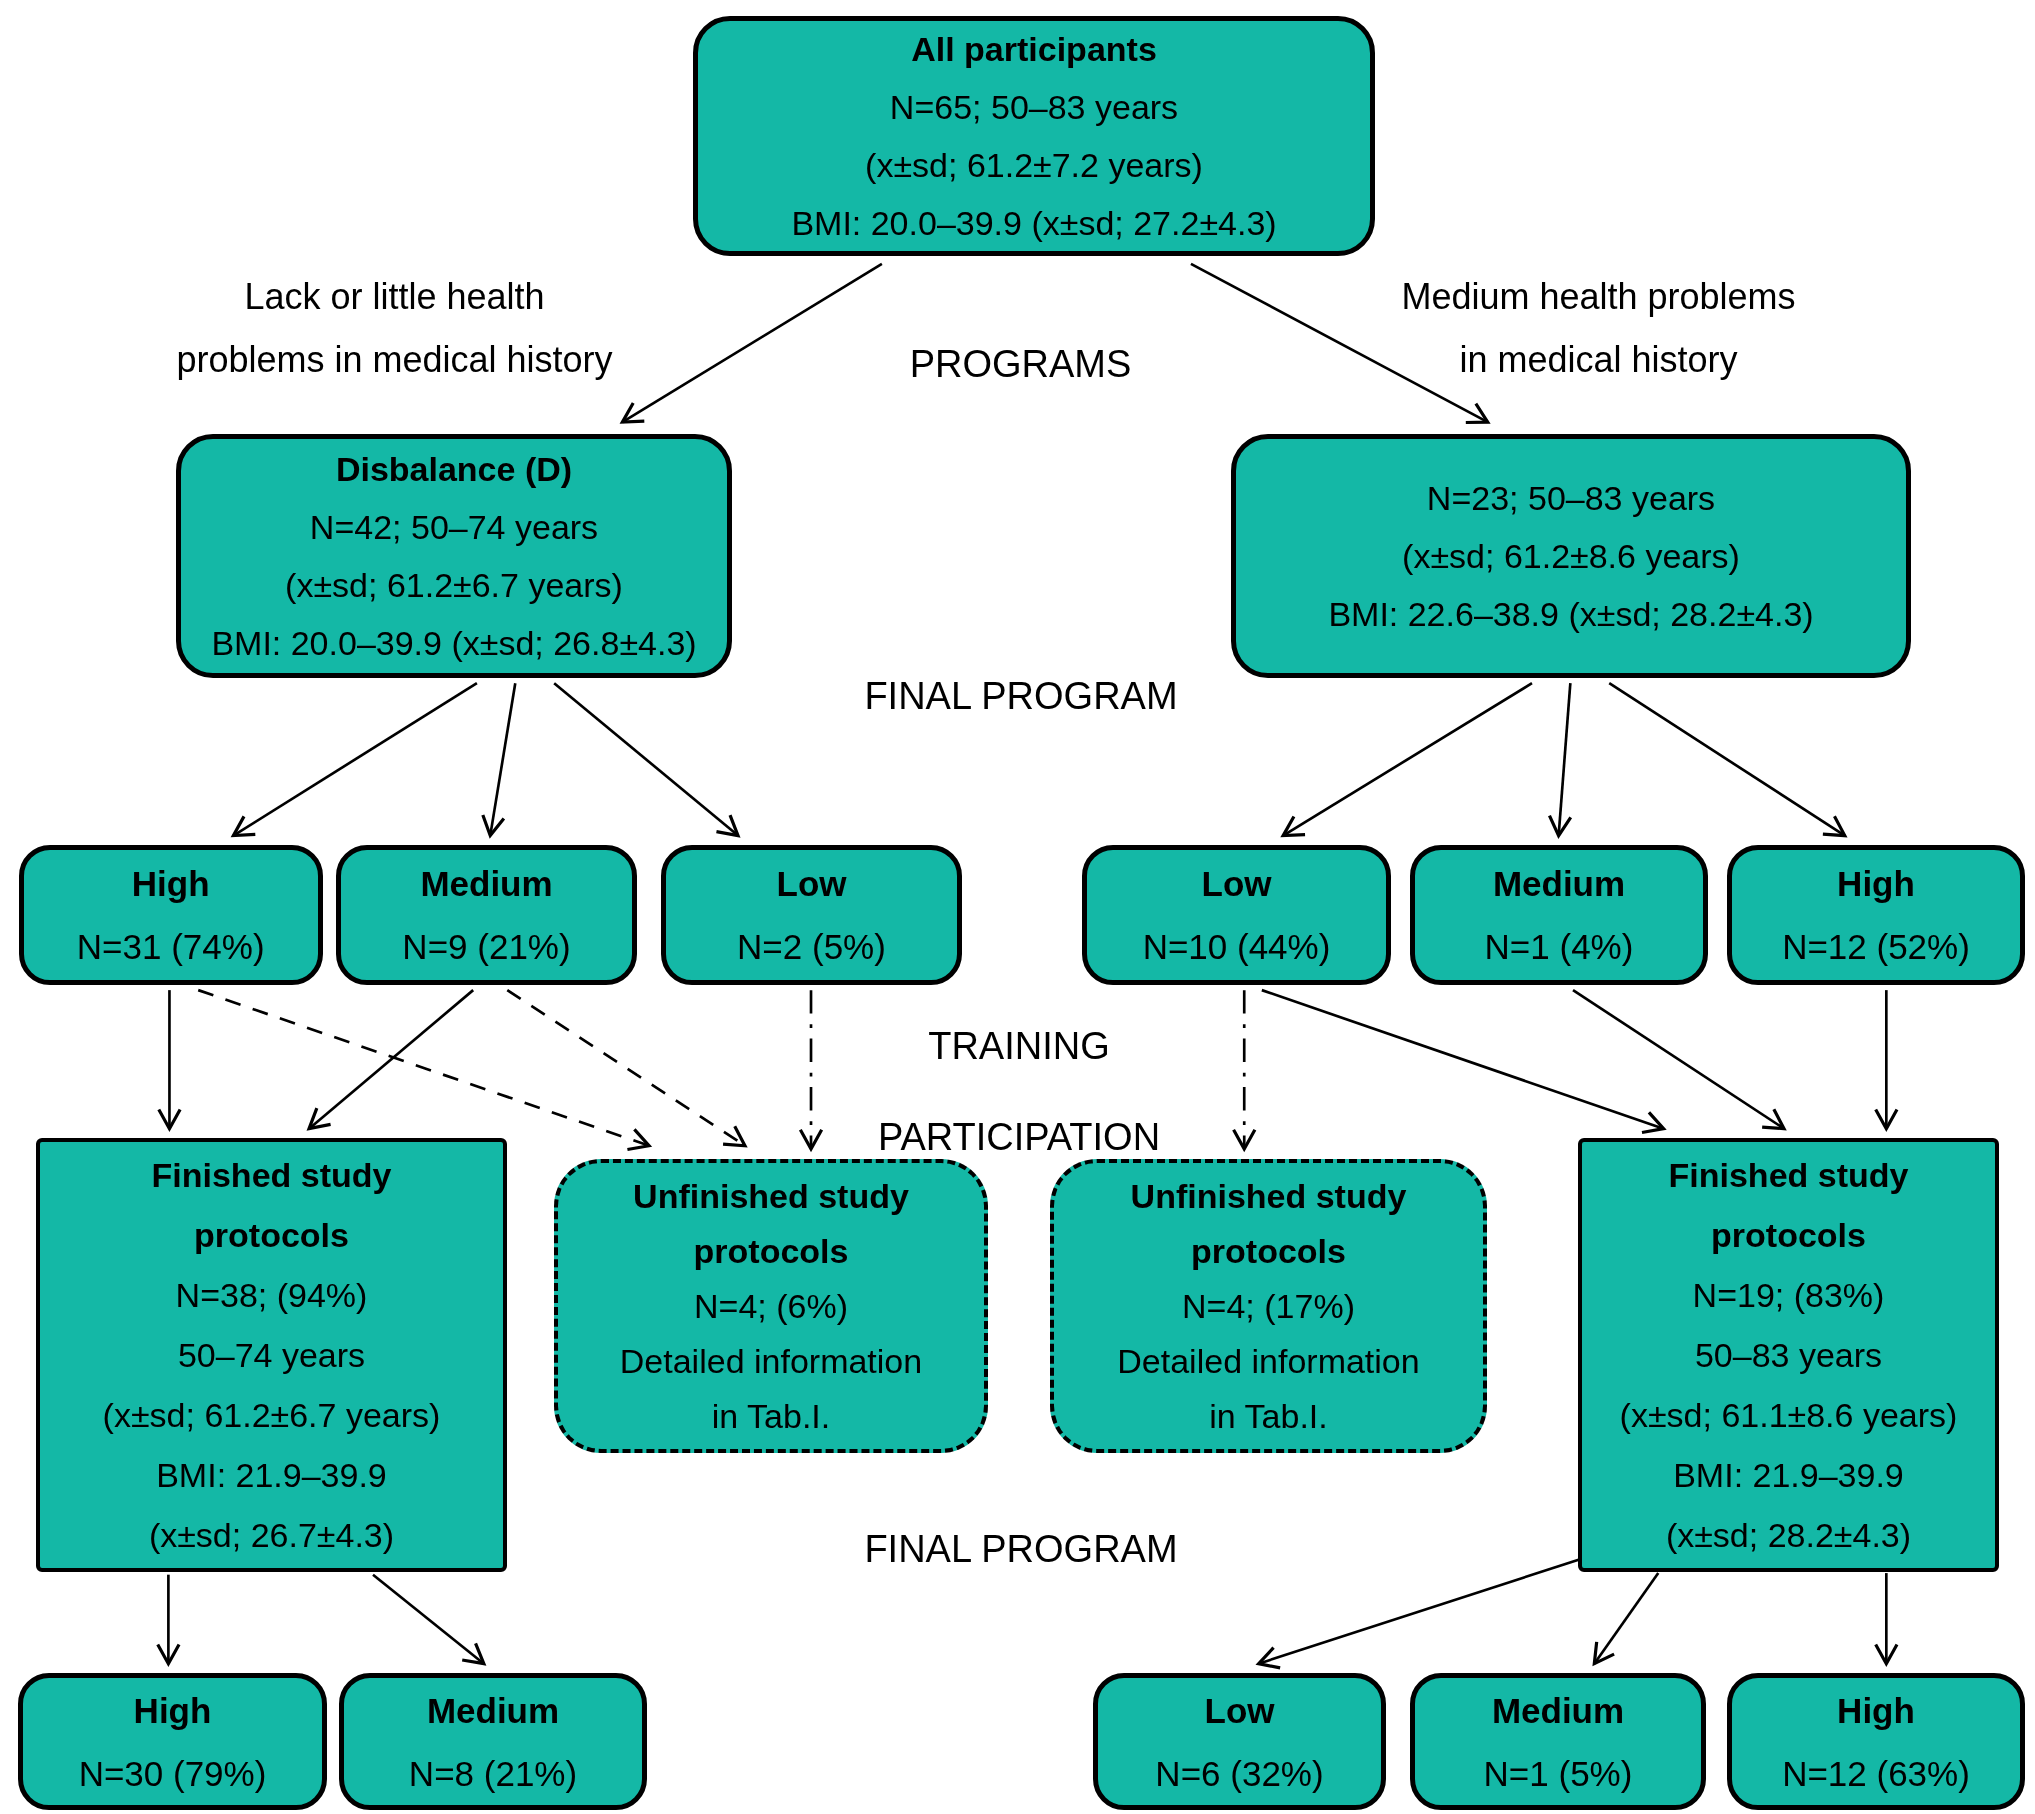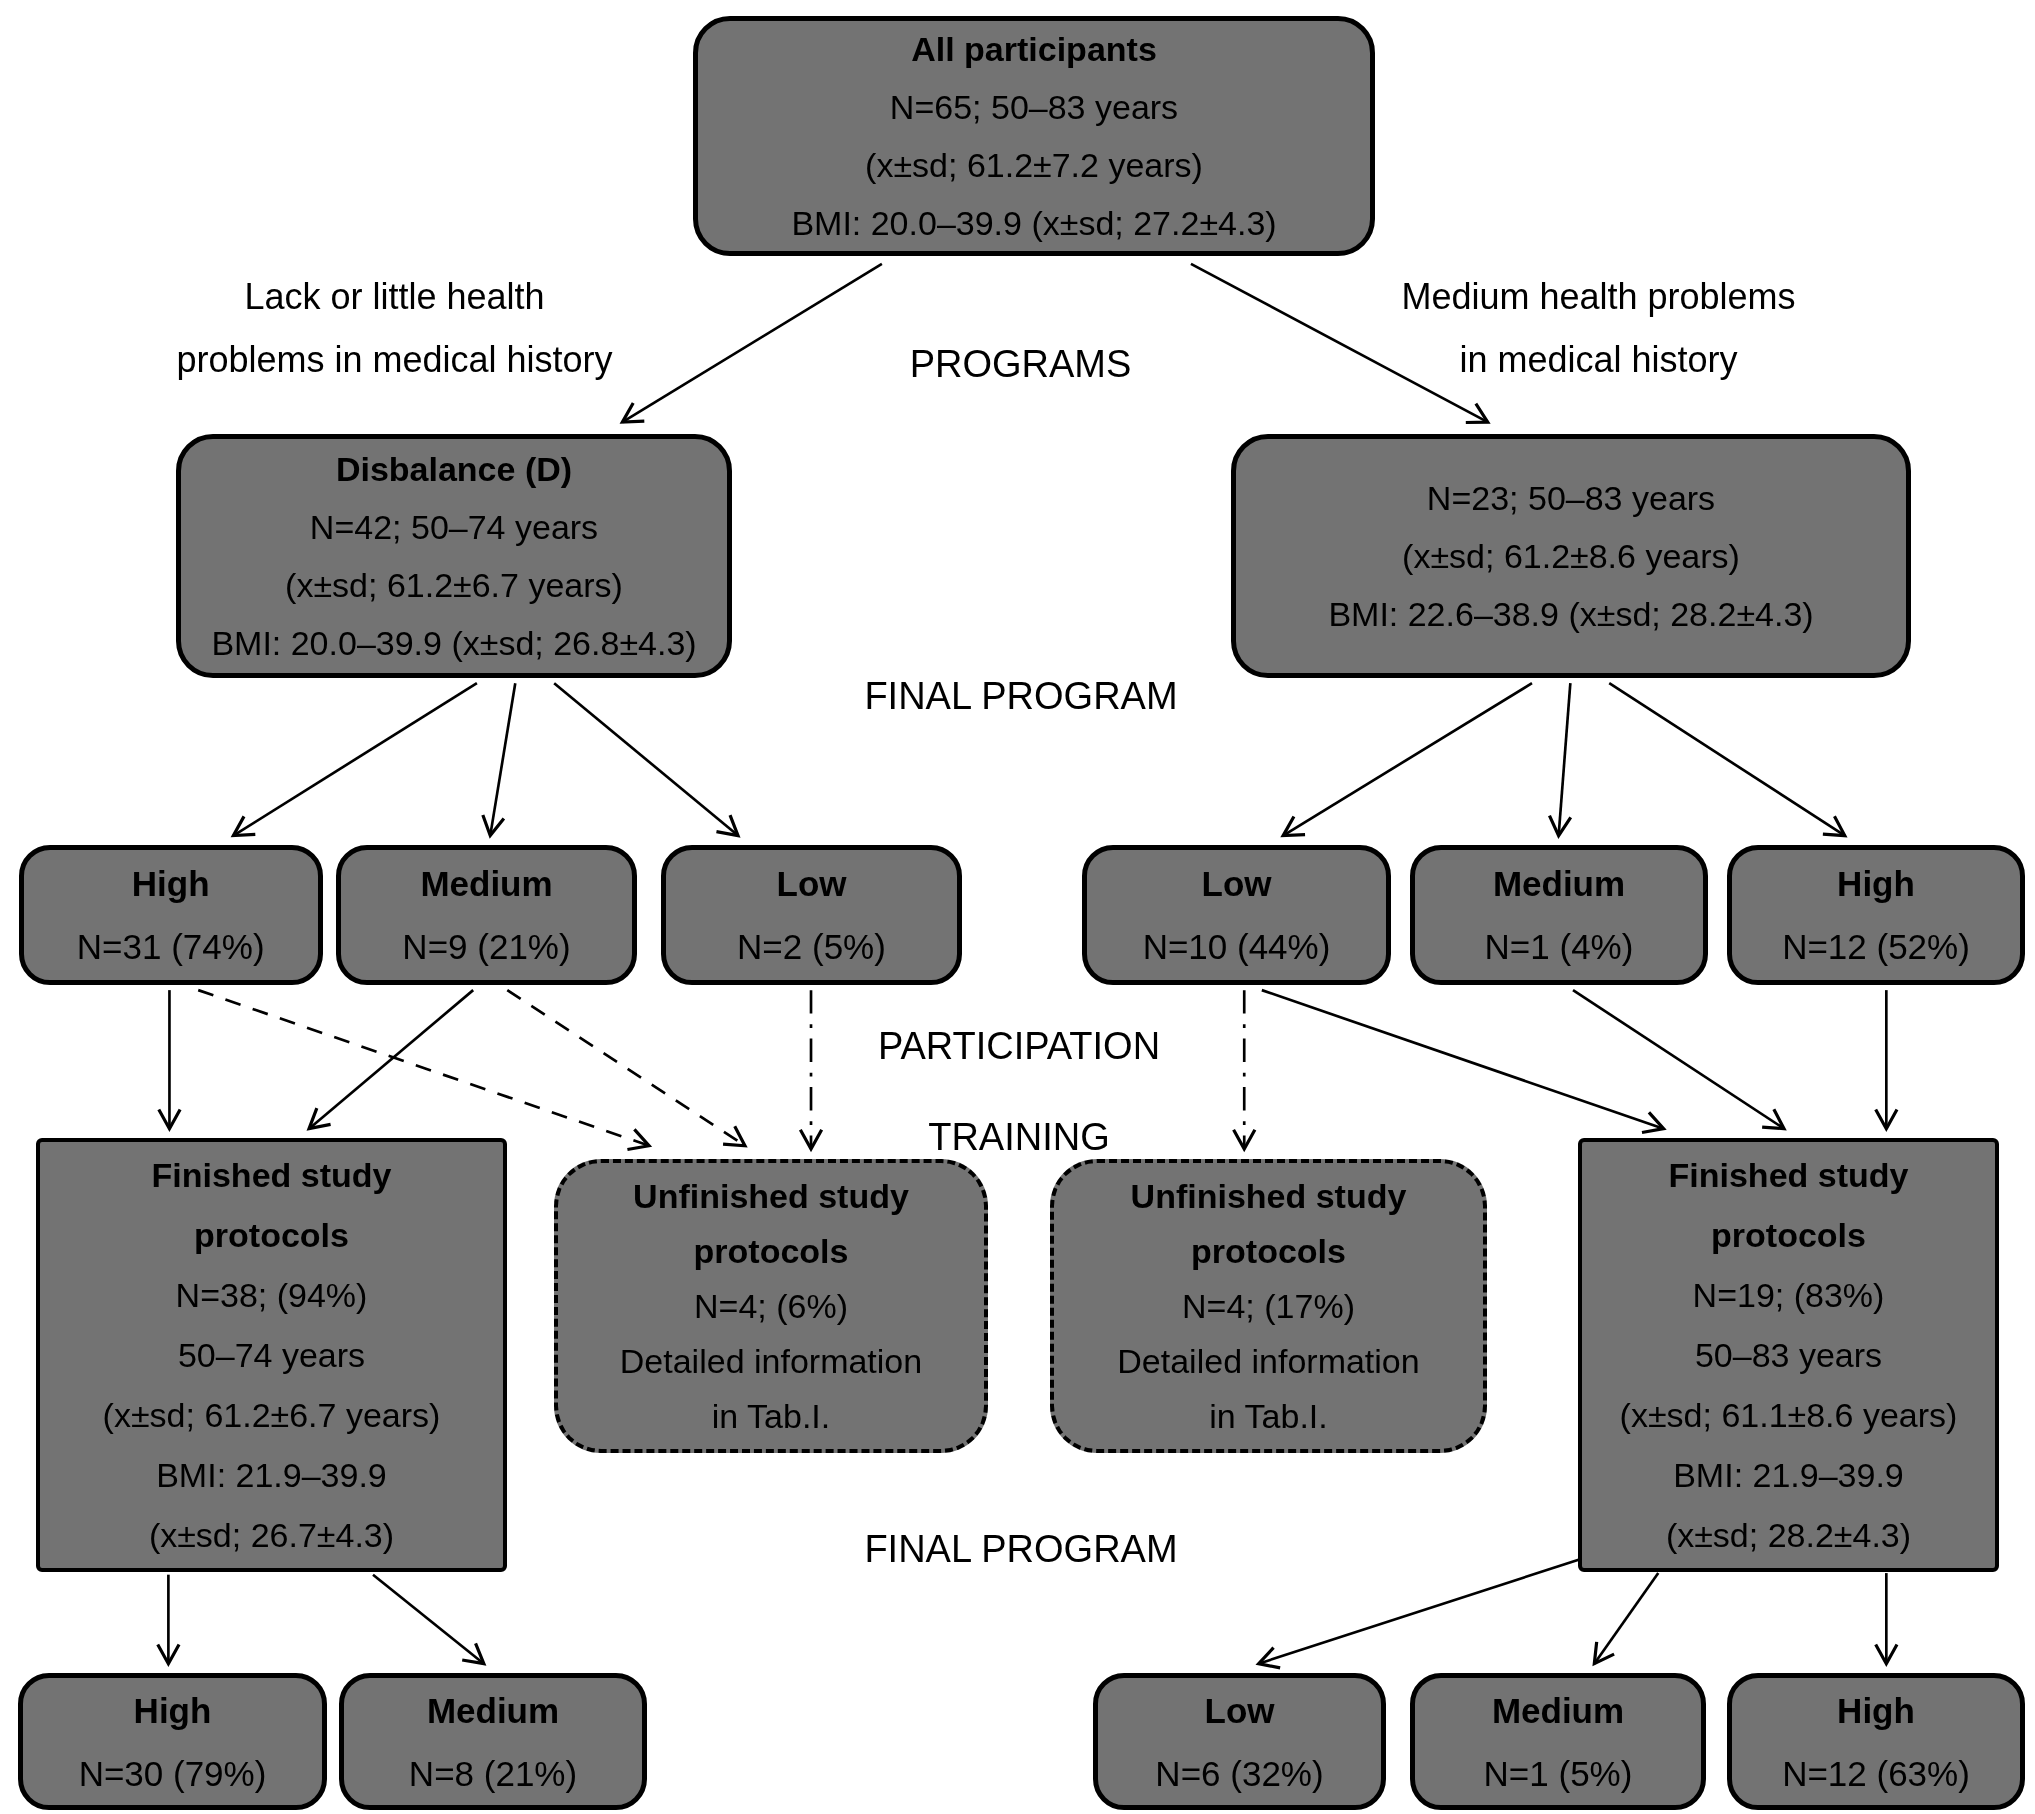--- a/index.html
+++ b/index.html
@@ -3,21 +3,21 @@
 <meta charset="utf-8">
 <style>
   html,body{margin:0;padding:0;background:#ffffff;}
   .canvas{
     position:relative;width:2035px;height:1814px;background:#ffffff;
     font-family:"Liberation Sans","DejaVu Sans",sans-serif;color:#000;
     overflow:hidden;
   }
   svg.wires{position:absolute;left:0;top:0;width:2035px;height:1814px;}
   .box{
-    position:absolute;box-sizing:border-box;background:#737373;
+    position:absolute;box-sizing:border-box;background:#14b8a6;
     border:5.9px solid #000;border-radius:37px;text-align:center;
     display:flex;flex-direction:column;justify-content:center;
     font-size:34px;line-height:58px;
   }
   .box .bt{font-weight:bold;}
   .small{border-width:5.3px;border-radius:31px;font-size:35px;line-height:63px;}
   .big{border-width:4.8px;border-radius:6px;line-height:60px;}
   .dash{border:4.8px dashed #000;border-radius:47px;line-height:55px;}
   .note{position:absolute;text-align:center;font-size:36px;line-height:63px;}
   .slabel{position:absolute;text-align:center;font-weight:normal;font-size:38px;line-height:91px;}
@@ -70,22 +70,22 @@
     <div>problems in medical history</div>
   </div>
   <div class="note" style="left:1284px;top:265px;width:629px">
     <div>Medium health problems</div>
     <div>in medical history</div>
   </div>
 
   <div class="slabel" style="left:834px;top:319px;width:373px">PROGRAMS</div>
   <div class="slabel" style="left:781px;top:651px;width:480px">FINAL PROGRAM</div>
   <div class="slabel" style="left:779px;top:1001px;width:480px">
+    <div>TRAINING</div>
     <div>PARTICIPATION</div>
-    <div>TRAINING</div>
   </div>
   <div class="slabel" style="left:781px;top:1504px;width:480px">FINAL PROGRAM</div>
 
   <div class="box" style="left:693px;top:16px;width:682px;height:240px">
     <div class="bt">All participants</div>
     <div>N=65; 50–83 years</div>
     <div>(x±sd; 61.2±7.2 years)</div>
     <div>BMI: 20.0–39.9 (x±sd; 27.2±4.3)</div>
   </div>
 

